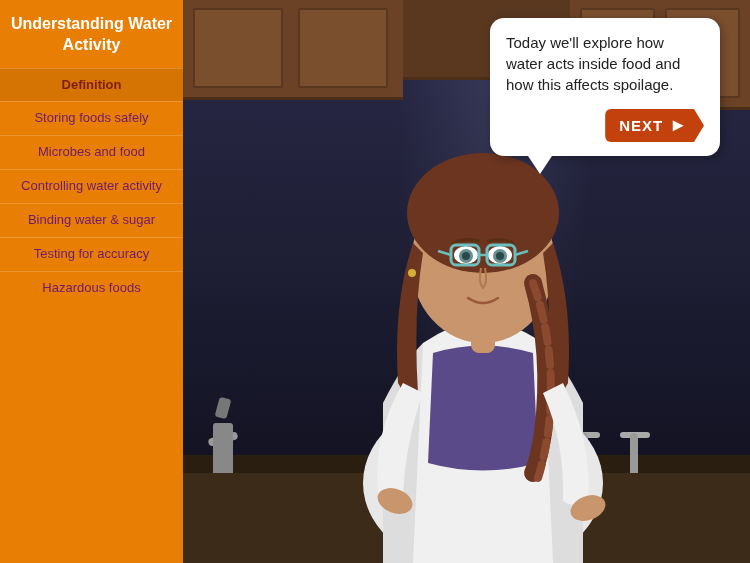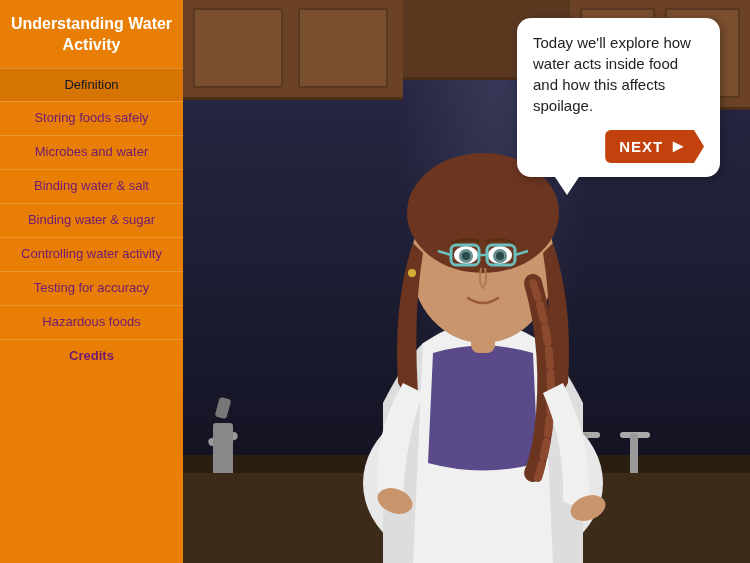--- a/index.html
+++ b/index.html
@@ -38,22 +38,22 @@
       text-align: center;
       padding: 8px 8px;
       color: #701a75;
       font-size: 13px;
       cursor: pointer;
       line-height: 1.3;
       border-top: 1px solid rgba(255,255,255,0.18);
     }
 
     .nav-item.active {
-      font-weight: normal;
-      color: #0f172a;
+      font-weight: bold;
+      color: #7f1d1d;
       background: rgba(0,0,0,0.08);
     }
 
     
     #main {
       flex: 1;
       height: 563px;
       position: relative;
       background: #1a1a2e;
       overflow: hidden;
@@ -193,21 +193,21 @@
     #char-svg {
       width: 100%;
       height: 100%;
     }
 
     
     #speech-bubble {
       position: absolute;
       top: 18px;
       right: 30px;
-      width: 203px;
+      width: 230px;
       background: #fff;
       border-radius: 14px;
       padding: 14px 16px 14px 16px;
       box-shadow: 2px 2px 8px rgba(0,0,0,0.3);
       font-size: 15px;
       color: #222;
       line-height: 1.4;
       font-weight: normal;
     }
     #speech-bubble::after {
@@ -247,39 +247,33 @@
 <div id="sidebar">
   <div id="app-title">Understanding Water Activity</div>
 
   <div class="nav-item active">
     <span>Definition</span>
   </div>
   <div class="nav-item">
     <span>Storing foods safely</span>
   </div>
   <div class="nav-item">
-    <span>Microbes and water</span>
-  </div>
-  <div class="nav-item">
-    <span>Binding water &amp; salt</span>
+    <span>Microbes and food</span>
+  </div>
+  <div class="nav-item">
+    <span>Controlling water activity</span>
   </div>
   <div class="nav-item">
     <span>Binding water &amp; sugar</span>
   </div>
   <div class="nav-item">
-    <span>Controlling water activity</span>
-  </div>
-  <div class="nav-item">
     <span>Testing for accuracy</span>
   </div>
   <div class="nav-item">
     <span>Hazardous foods</span>
-  </div>
-  <div class="nav-item" style="font-weight:bold;">
-    <span>Credits</span>
   </div>
 </div>
 
 <div id="main">
 
   <div id="lab-bg">
 
     <div class="cabinet-top cabinet-left">
       <div class="cab-door cab-door-1"></div>
       <div class="cab-door cab-door-2"></div>

